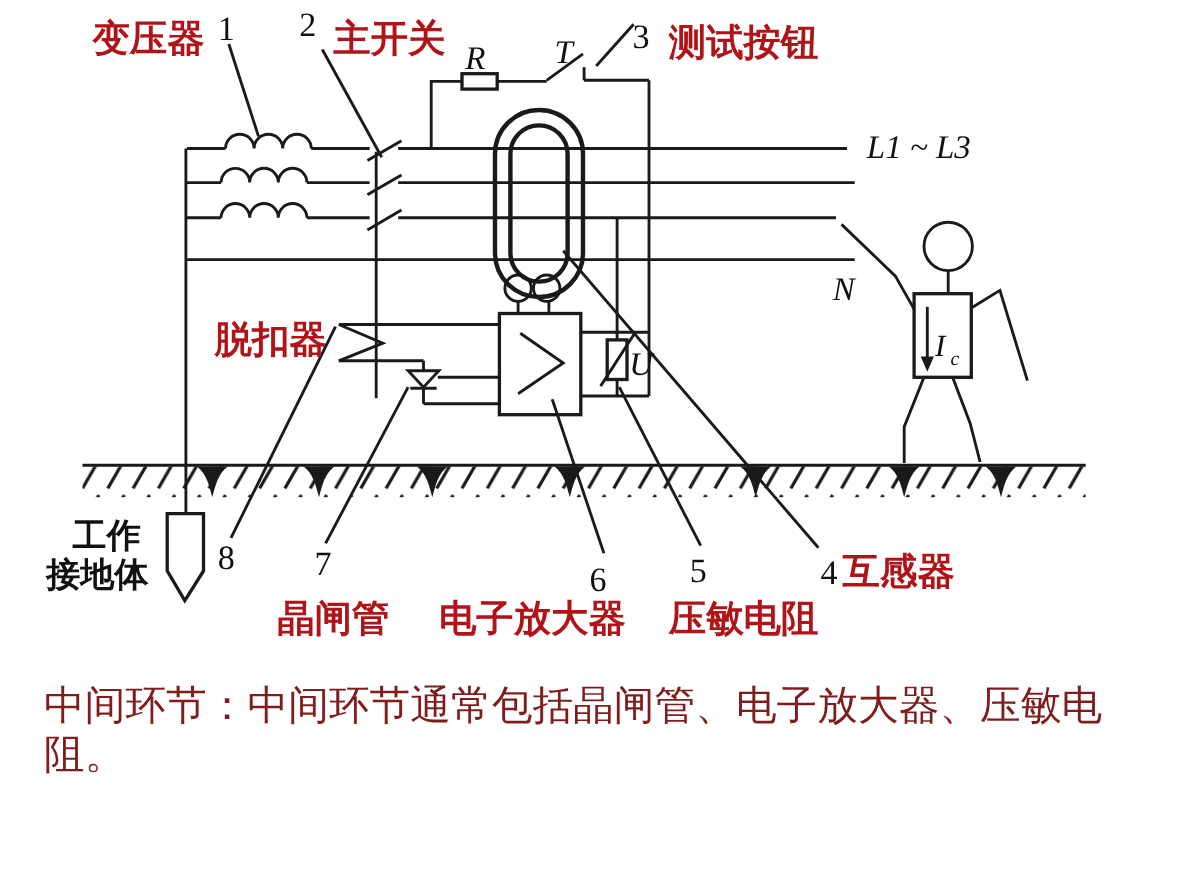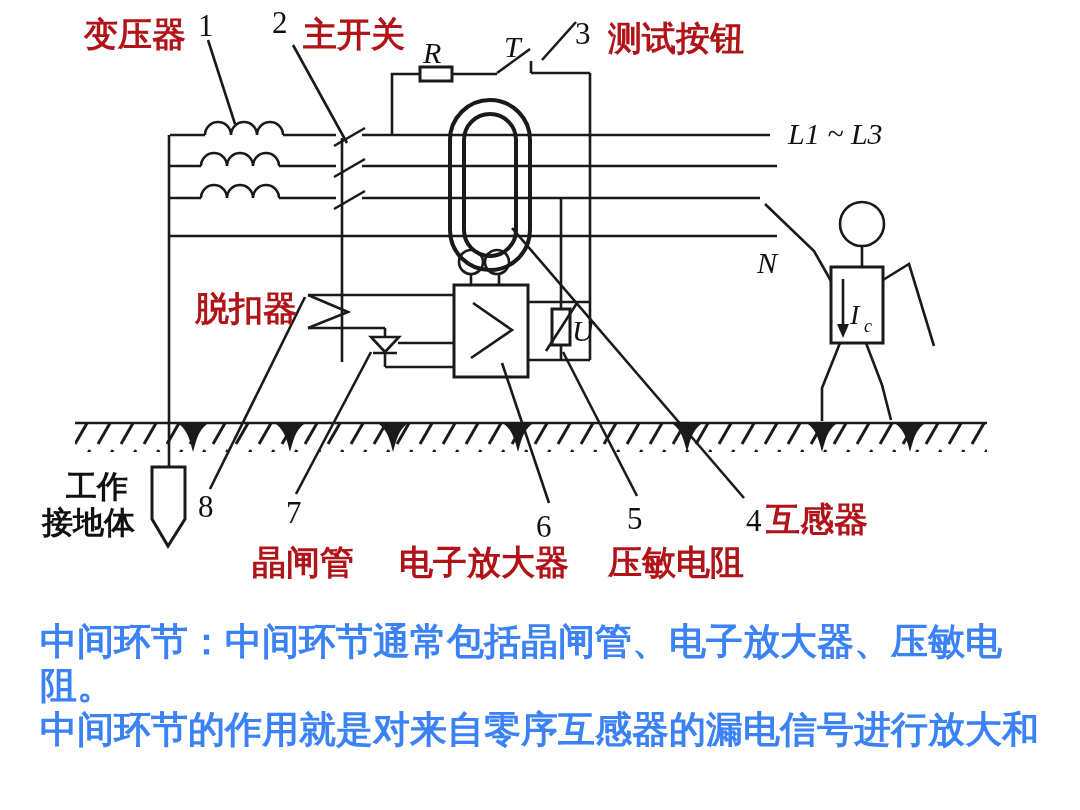--- a/index.html
+++ b/index.html
@@ -9,21 +9,21 @@
   svg text{user-select:none;}
   .red-label{font-family:"Liberation Sans","DejaVu Sans",sans-serif;
              font-weight:bold;font-size:34px;fill:#b01418;}
   .black-label{font-family:"Liberation Sans","DejaVu Sans",sans-serif;
              font-weight:bold;font-size:31px;fill:#111111;}
   .num{font-family:"Liberation Serif","DejaVu Serif",serif;
        font-size:31px;fill:#111111;}
   .sym{font-family:"Liberation Serif","DejaVu Serif",serif;
        font-style:italic;font-size:30px;fill:#111111;}
   .caption{position:absolute;left:40px;top:620px;width:1030px;
-           font-weight:bold;font-size:37px;line-height:44px;color:#3b82f6;
+           font-weight:normal;font-size:37px;line-height:44px;color:#7f1d1d;
            letter-spacing:0px;}
   .ln{stroke:#1a1a1a;stroke-width:2.6;fill:none;stroke-linecap:butt;}
   .thick{stroke:#1a1a1a;stroke-width:4;fill:none;}
   .box{stroke:#1a1a1a;stroke-width:3;fill:#ffffff;}
 </style>
 </head>
 <body>
 
 <svg class="diagram" width="1080" height="610" viewBox="0 0 1080 610" xmlns="http://www.w3.org/2000/svg">
   <defs>
@@ -155,14 +155,13 @@
   <text class="num" x="627" y="529">5</text>
   <text class="num" x="746" y="531">4</text>
   <text class="red-label" x="766" y="531">互感器</text>
   <text class="red-label" x="252" y="574">晶闸管</text>
   <text class="red-label" x="399" y="574">电子放大器</text>
   <text class="red-label" x="608" y="574">压敏电阻</text>
 </svg>
 
 <div class="caption">
   <div>中间环节：中间环节通常包括晶闸管、电子放大器、压敏电阻。</div>
-  <div>中间环节的作用就是对来自零序互感器的漏电信号进行放大和</div>
 </div>
 
 </body></html>

